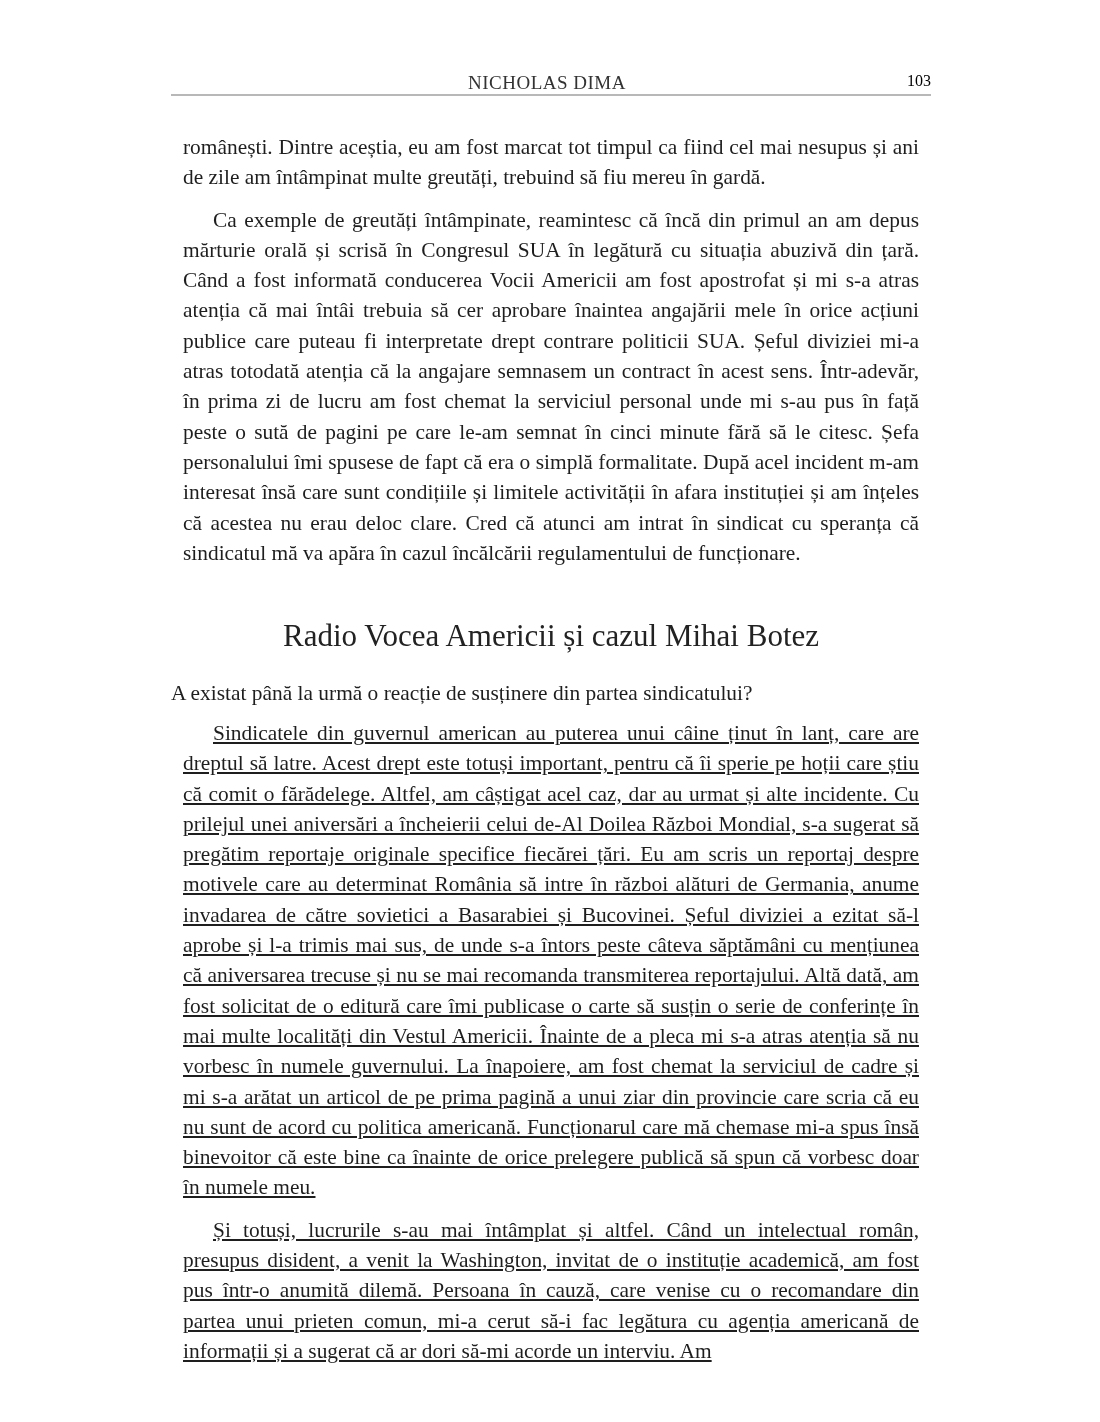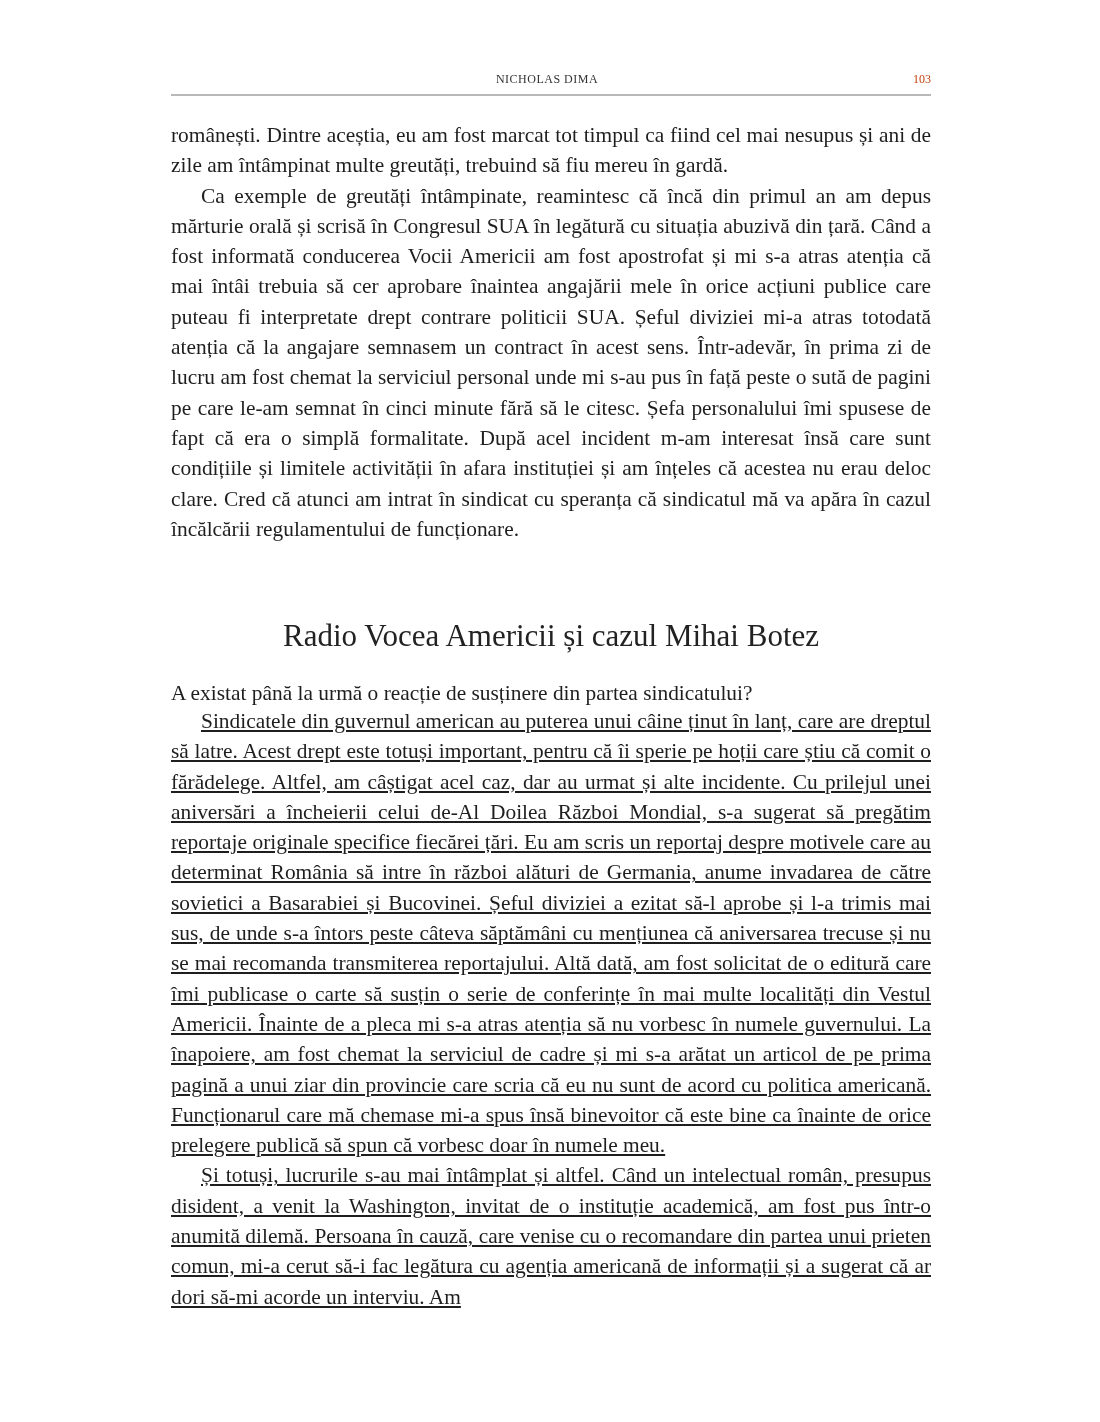--- a/index.html
+++ b/index.html
@@ -2,24 +2,24 @@
 <html><head>
 <meta charset="utf-8">
 <style>
   html, body { margin: 0; padding: 0; background: #ffffff; }
   body { width: 1100px; height: 1422px; position: relative; overflow: hidden; }
   .page { position: absolute; left: 171px; top: 0; width: 760px; color: #1e1e1e;
           font-family: "Liberation Serif", "DejaVu Serif", serif; }
   .running-head { position: absolute; top: 70px; left: 0; width: 760px; height: 24px;
                   border-bottom: 2px solid #b8b8b8; }
   .running-head .author { position: absolute; left: 0; right: 8px; text-align: center; top: 2px;
-                  font-size: 12px; letter-spacing: 0.5px; color: #333; }
-  .running-head .pnum { position: absolute; right: 0; top: 2px; font-size: 12px; color: #c2410c; }
+                  font-size: 19px; letter-spacing: 0.5px; color: #333; }
+  .running-head .pnum { position: absolute; right: 0; top: 2px; font-size: 16px; color: #000000; }
   .body { position: absolute; top: 120px; left: 0; width: 760px; }
-  p { margin: 0; font-size: 21.4px; line-height: 30.3px; text-align: justify; hyphens: manual; }
+  p { margin: 12px; font-size: 21.4px; line-height: 30.3px; text-align: justify; hyphens: manual; }
   p.indent { text-indent: 30px; }
   h2 { margin: 16px; font-weight: normal; text-align: center; font-size: 31px; line-height: 40px;
        color: #222; }
   .section-title { position: absolute; top: 600px; left: 0; width: 760px; }
   .question { position: absolute; top: 678px; left: 0; width: 760px; 
               font-size: 21.4px; line-height: 30.3px; }
   .body2 { position: absolute; top: 706px; left: 0; width: 760px; text-decoration: underline; }
 </style>
 </head>
 <body>

